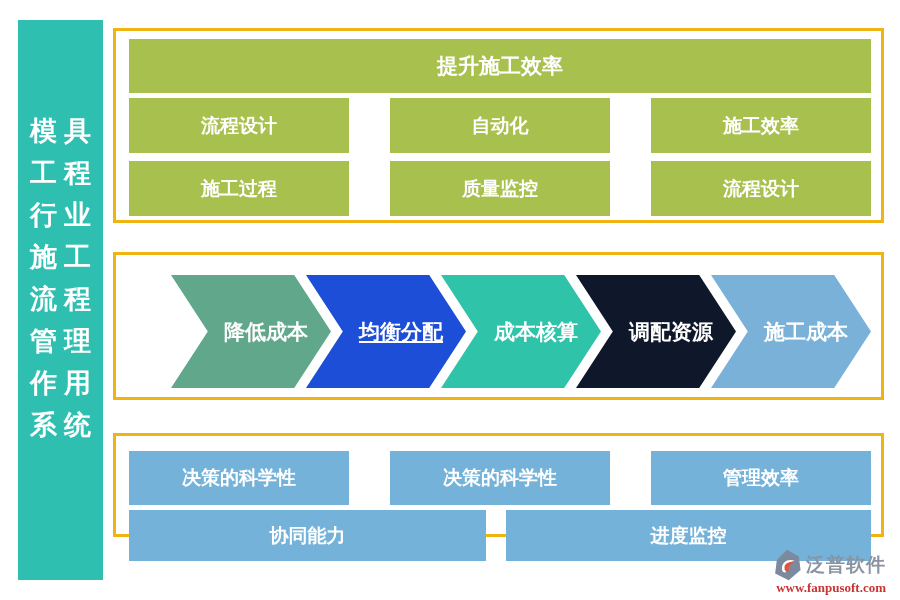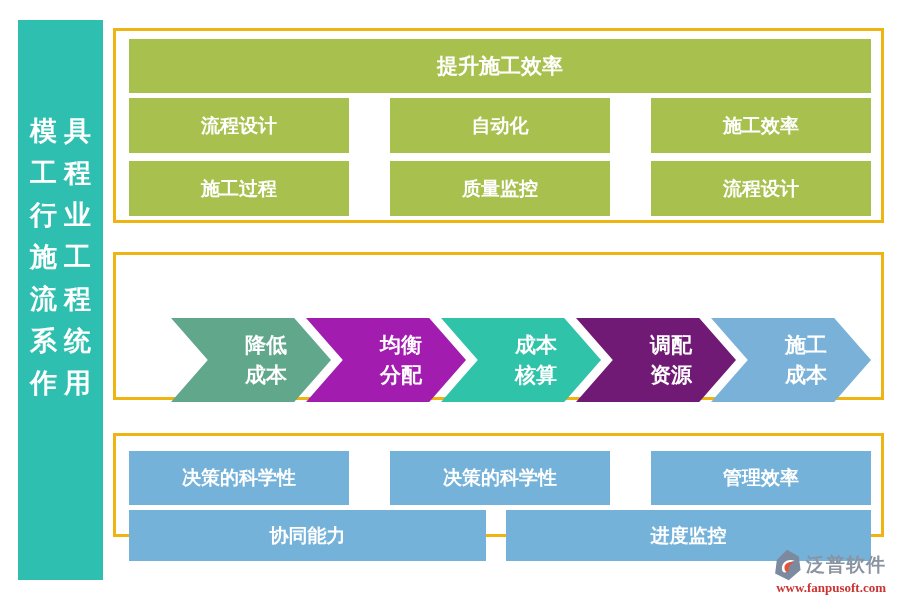--- a/index.html
+++ b/index.html
@@ -36,25 +36,25 @@
   .r3{top:130px;height:55px;}
   .col1{left:13px;width:220px;}
   .col2{left:274px;width:220px;}
   .col3{left:535px;width:220px;}
   .br1{top:15px;height:54px;}
   .br2{top:74px;height:51px;}
   .bw1{left:13px;width:357px;}
   .bw2{left:390px;width:365px;font-family:Liberation Serif, serif;}
   
   .chevron{
-    position:absolute;top:20px;width:160px;height:84px;
+    position:absolute;top:20px;width:160px;height:113px;
     clip-path:polygon(0% 0%,77% 0%,100% 50%,77% 100%,0% 100%,23% 50%);
-    display:flex;flex-direction:column;align-items:center;justify-content:center;
+    display:flex;flex-direction:row;align-items:center;justify-content:center;
     padding-left:30px;box-sizing:border-box;
-    color:#ffffff;font-weight:bold;font-size:21px;line-height:30px;margin-top:43px;
+    color:#ffffff;font-weight:bold;font-size:21px;line-height:30px;
   }
   .s0{left:55px;} .s1{left:190px;} .s2{left:325px;} .s3{left:460px;} .s4{left:595px;}
   
   .watermark{
     position:absolute;right:14px;bottom:4px;width:150px;z-index:5;
     display:flex;flex-wrap:wrap;align-items:center;justify-content:flex-end;
   }
   .wm-row{display:flex;align-items:center;}
   .wm-brand{
     color:#8b93a0;font-size:19px;font-weight:bold;letter-spacing:1px;white-space:nowrap;
@@ -69,48 +69,49 @@
 <body>
 
 <div class="stage">
 
   <aside class="sidebar">
     <div class="pair">模具</div>
     <div class="pair">工程</div>
     <div class="pair">行业</div>
     <div class="pair">施工</div>
     <div class="pair">流程</div>
+    <div class="pair">管理</div>
+    <div class="pair">作用</div>
     <div class="pair">系统</div>
-    <div class="pair">作用</div>
   </aside>
 
   <section class="panel panel-top">
     <div class="bar green hdr">提升施工效率</div>
     <div class="bar green r2 col1">流程设计</div>
     <div class="bar green r2 col2">自动化</div>
     <div class="bar green r2 col3">施工效率</div>
     <div class="bar green r3 col1">施工过程</div>
     <div class="bar green r3 col2">质量监控</div>
     <div class="bar green r3 col3">流程设计</div>
   </section>
 
   <section class="panel panel-mid">
     <div class="chevron s0" style="background: rgb(97, 167, 140);">
       <span>降低</span>
       <span>成本</span>
     </div>
-    <div class="chevron s1" style="background: #a21caf;">
+    <div class="chevron s1" style="background: #1d4ed8; text-decoration: underline;">
       <span>均衡</span>
       <span>分配</span>
     </div>
     <div class="chevron s2" style="background: rgb(47, 195, 169);">
       <span>成本</span>
       <span>核算</span>
     </div>
-    <div class="chevron s3" style="background: #701a75;">
+    <div class="chevron s3" style="background: #0f172a;">
       <span>调配</span>
       <span>资源</span>
     </div>
     <div class="chevron s4" style="background: rgb(121, 177, 216);">
       <span>施工</span>
       <span>成本</span>
     </div>
   </section>
 
   <section class="panel panel-bot">

